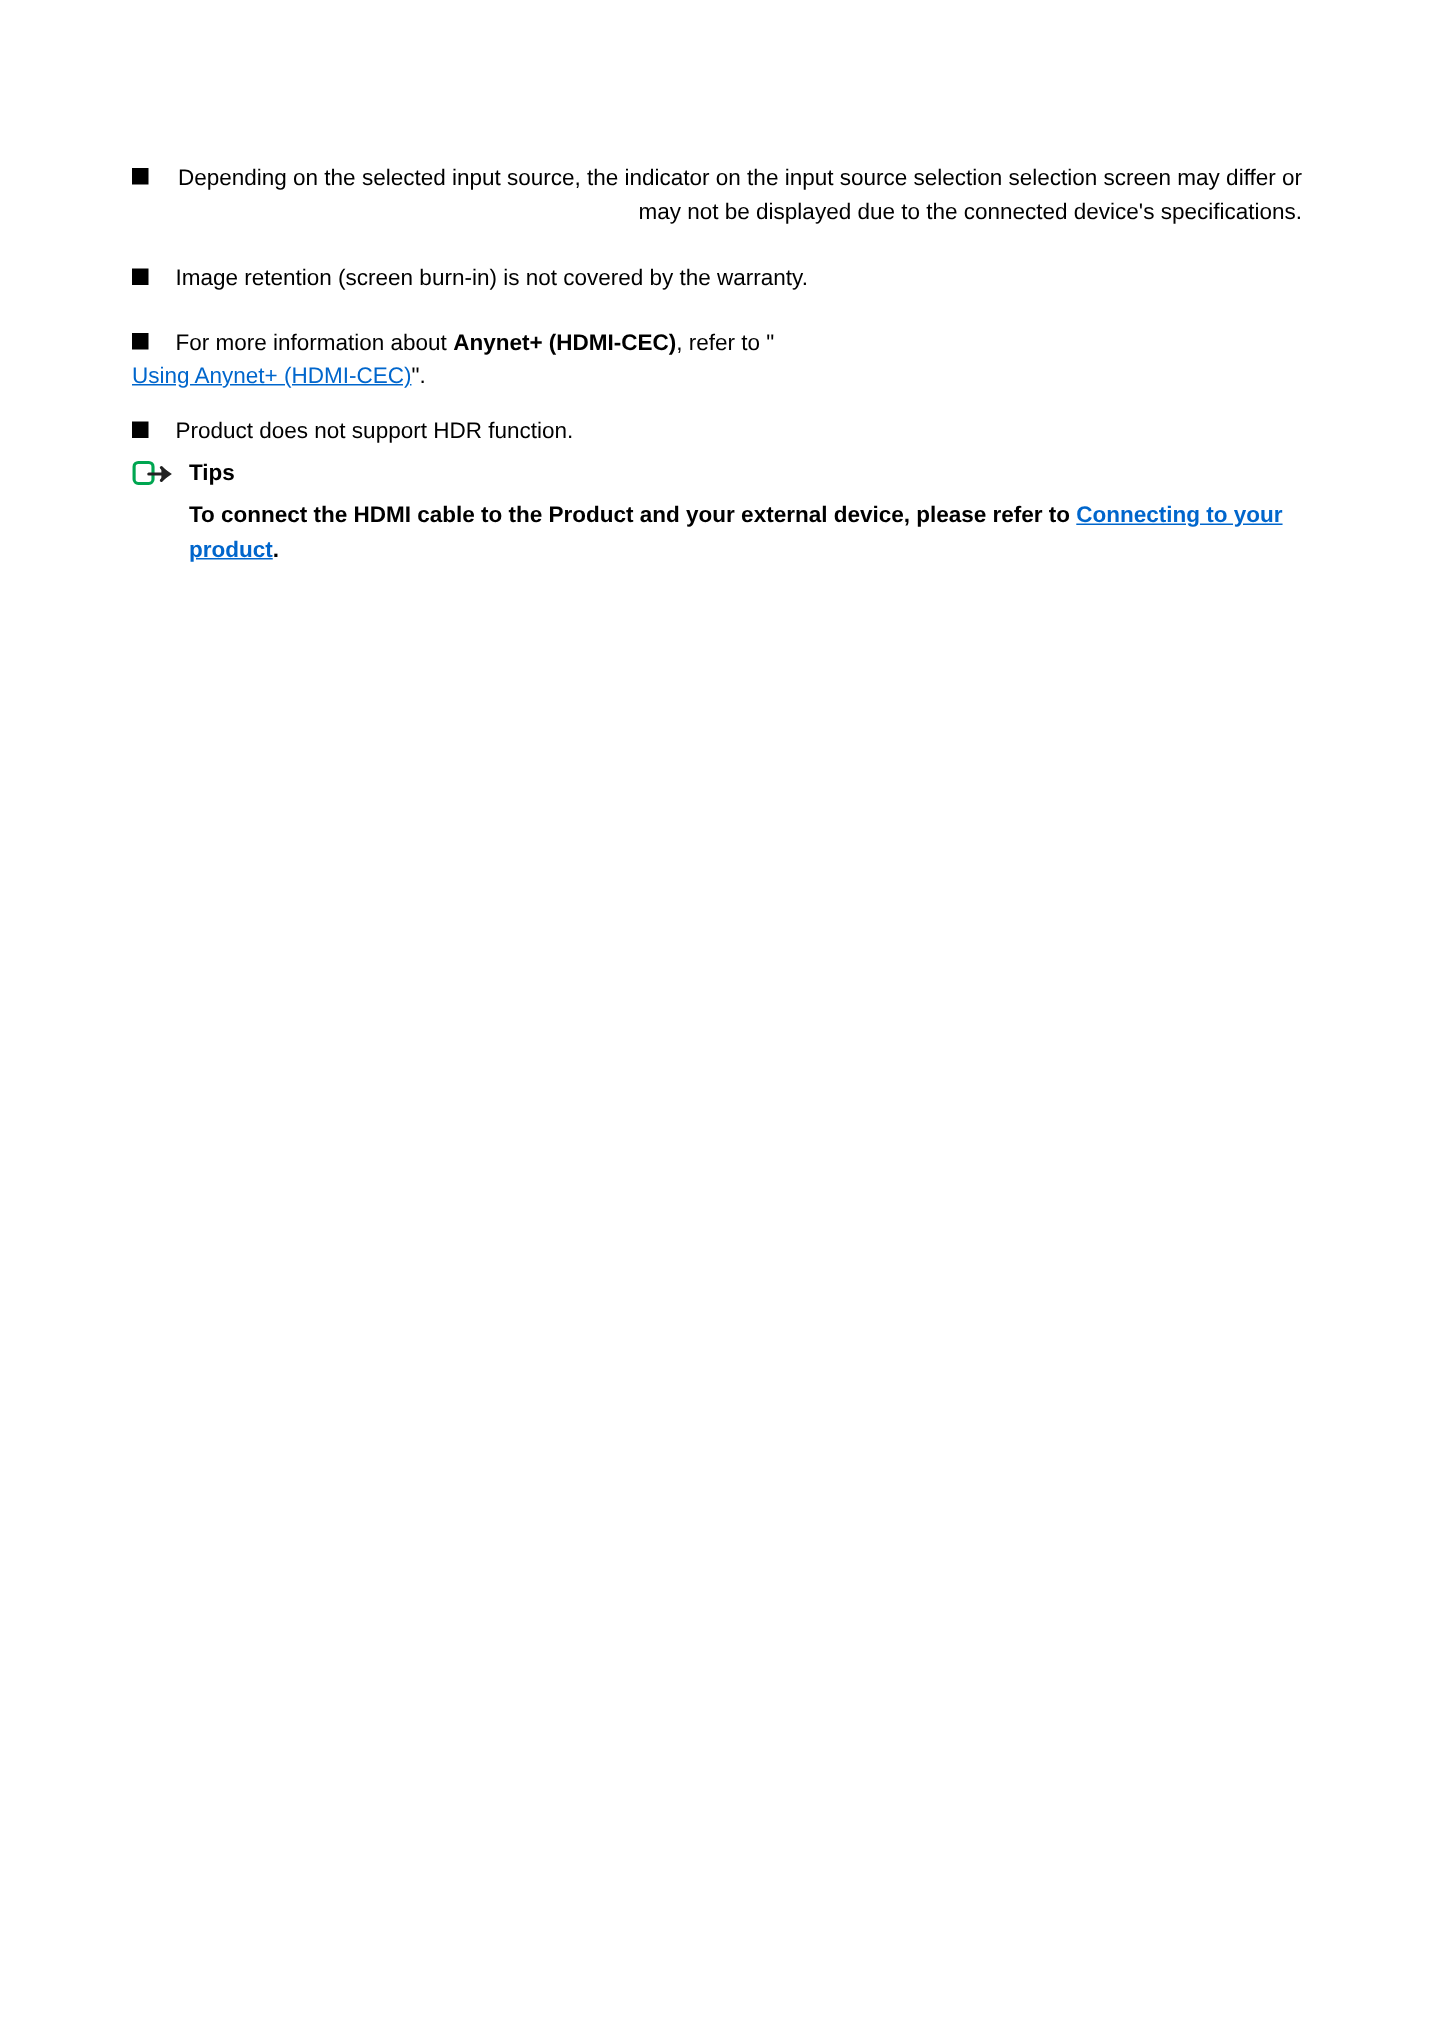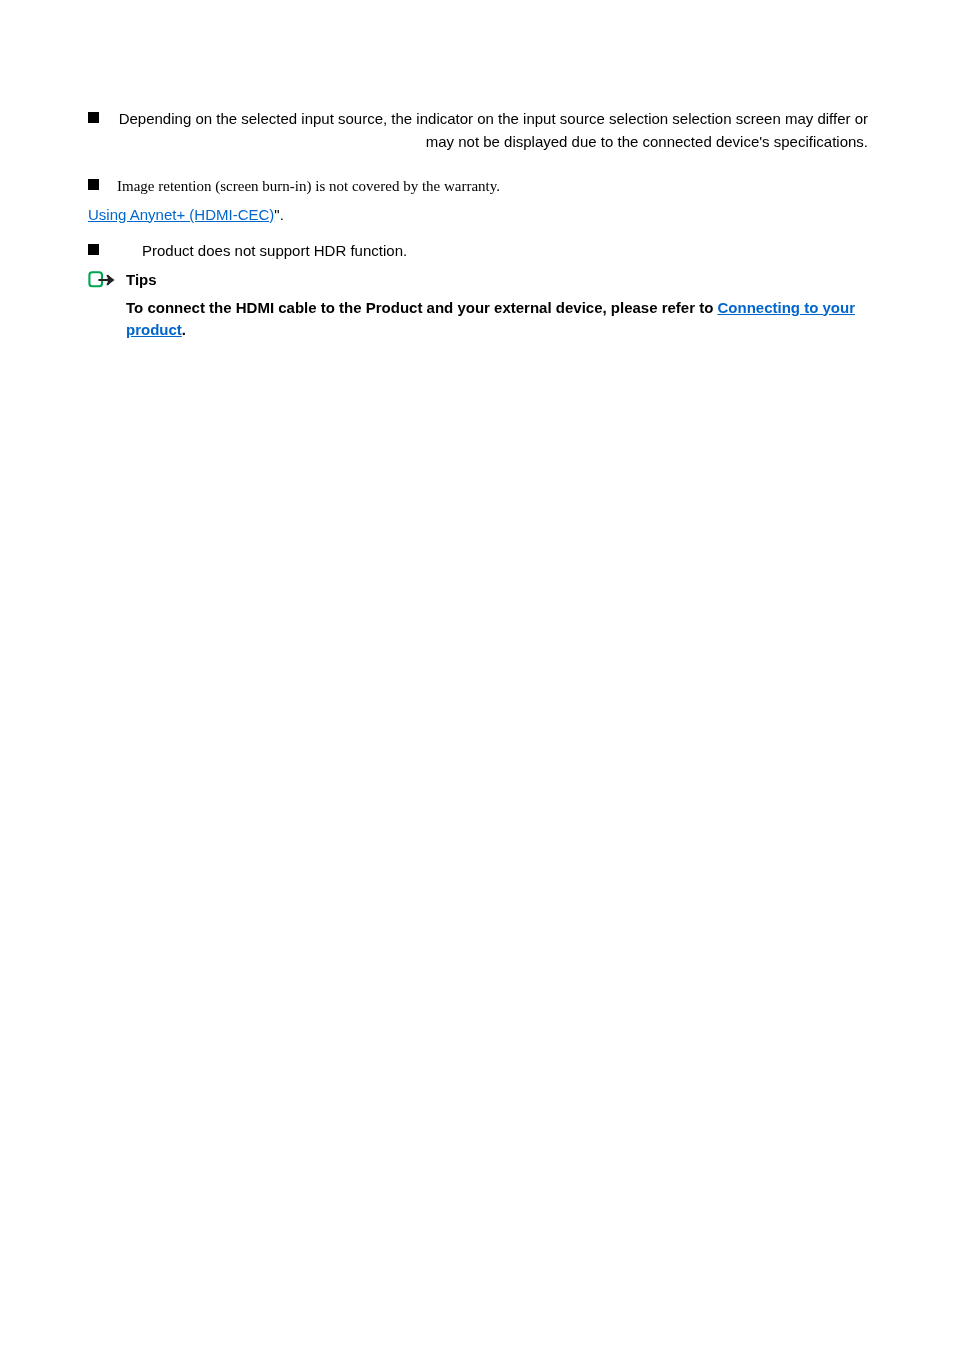--- a/index.html
+++ b/index.html
@@ -36,40 +36,38 @@
     }
     .bullet-text {
       font-size: 15px;
       line-height: 1.5;
       color: black;
     }
     .item1 {
       margin-bottom: 22px;
     }
     .item2 {
-      margin-bottom: 6px;
-      font-family: Liberation Serif, serif;
+      margin-bottom: 20px;
     }
     .item3 {
       margin-bottom: 0;
     }
     .link {
       color: #0066cc;
       text-decoration: underline;
       text-align: right;
     }
     .link-line {
       margin-left: 0;
       font-size: 15px;
       line-height: 1.5;
       margin-bottom: 14px;
     }
     .item4 {
       margin-bottom: 6px;
-      gap: 25px;
     }
     .tip-row {
       display: flex;
       align-items: flex-start;
       margin-bottom: 0;
     }
     .tip-icon {
       width: 28px;
       height: 22px;
       flex-shrink: 0;
@@ -102,20 +100,26 @@
   <div class="bullet-item item1">
     <div class="bullet"></div>
     <div class="bullet-text">Depending on the selected input source, the indicator on the input source selection selection screen may differ or may not be displayed due to the connected device's specifications.</div>
   </div>
 
   <div class="bullet-item item2">
     <div class="bullet"></div>
     <div class="bullet-text">Image retention (screen burn-in) is not covered by the warranty.</div>
   </div>
 
+  <div class="bullet-item item3">
+    <div class="bullet"></div>
+    <div class="bullet-text">
+      <span>For more information about </span><b>Anynet+ (HDMI-CEC)</b><span>, refer to "</span>
+    </div>
+  </div>
   <div class="link-line">
     <a class="link">Using Anynet+ (HDMI-CEC)</a><span>".</span>
   </div>
 
   <div class="bullet-item item4">
     <div class="bullet"></div>
     <div class="bullet-text">Product does not support HDR function.</div>
   </div>
 
   <div class="tip-row">

